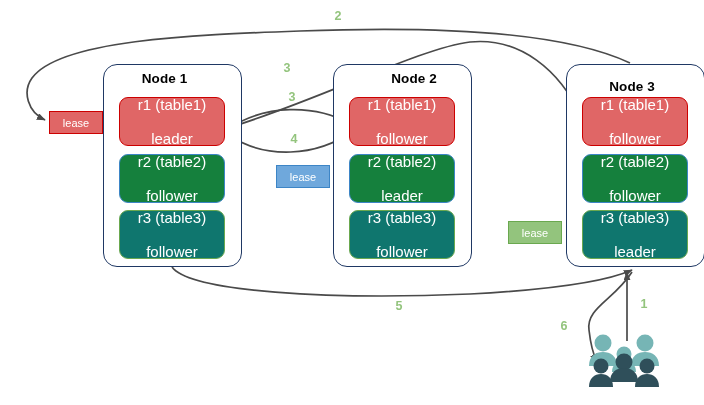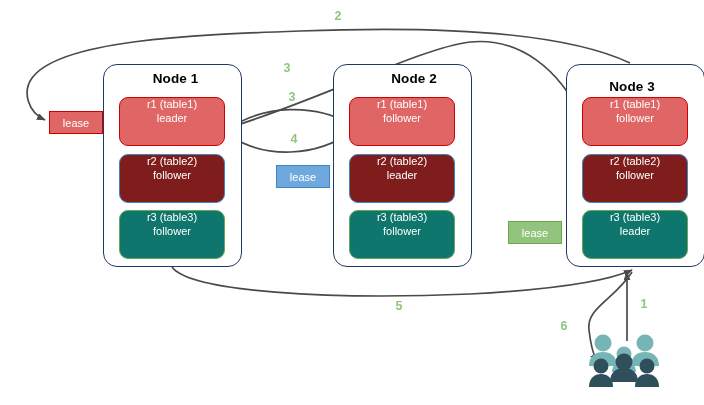--- a/index.html
+++ b/index.html
@@ -41,29 +41,29 @@
     color: #000000;
     letter-spacing: 0.1px;
   }
   .replica {
     position: absolute;
     box-sizing: border-box;
     border-radius: 9px;
     display: flex;
     flex-direction: column;
     align-items: center;
-    justify-content: flex-start;
+    justify-content: space-between;
     color: #ffffff;
-    font-size: 11px;
+    font-size: 15px;
     line-height: 13.5px;
     text-align: center;
   }
   .replica .l1, .replica .l2 { display: block; }
   .replica.red   { background: #e06666; border: 1.6px solid #cc0000; }
-  .replica.blue  { background: #7f1d1d; border: 1.6px solid #3d85c6; }
+  .replica.blue  { background: #15803d; border: 1.6px solid #3d85c6; }
   .replica.green { background: #0f766e; border: 1.6px solid #6aa84f; }
   .lease {
     position: absolute;
     box-sizing: border-box;
     border-radius: 0;
     display: flex;
     align-items: center;
     justify-content: center;
     color: #ffffff;
     font-size: 11px;
@@ -104,21 +104,21 @@
     <path d="M 353,131 C 315,158 265,158 232,137" fill="none" stroke="#4a4a4a" stroke-width="1.7" marker-end="url(#arrowhead)"></path>
 
     <path d="M 172,267 C 190,292 330,300 470,294 C 545,290 605,282 632,270" fill="none" stroke="#4a4a4a" stroke-width="1.7" marker-end="url(#arrowhead)"></path>
 
     <path d="M 627,341 L 627,272" fill="none" stroke="#4a4a4a" stroke-width="1.7" marker-end="url(#arrowhead)"></path>
 
     <path d="M 632,272 C 614,300 586,308 589,330 C 591,348 594,356 597,362" fill="none" stroke="#4a4a4a" stroke-width="1.7" marker-end="url(#arrowhead)"></path>
   </svg>
 
   <div class="node-box" style="left:103px; top:64px; width:139px; height:203px;"></div>
-  <div class="node-title" style="left:103px; width:123px; top:71px;padding-left:11px;">Node 1</div>
+  <div class="node-title" style="left:103px; width:123px; top:71px;">Node 1</div>
 
   <div class="replica red" style="left:119px; top:97px; width:106px; height:49px;">
     <span class="l1">r1 (table1)</span>
     <span class="l2">leader</span>
   </div>
   <div class="replica blue" style="left:119px; top:154px; width:106px; height:49px;">
     <span class="l1">r2 (table2)</span>
     <span class="l2">follower</span>
   </div>
   <div class="replica green" style="left:119px; top:210px; width:106px; height:49px;">

